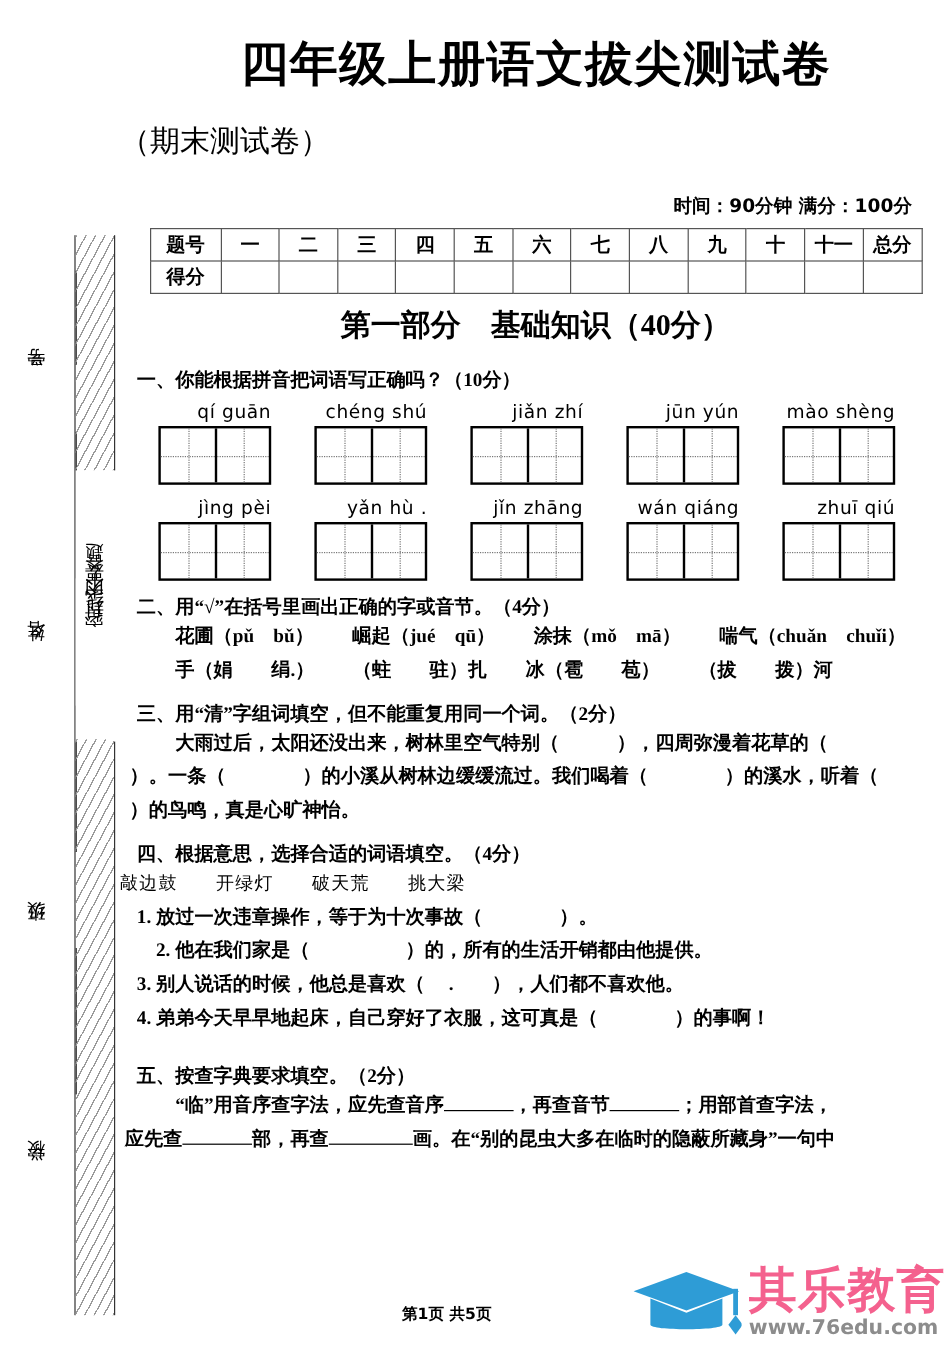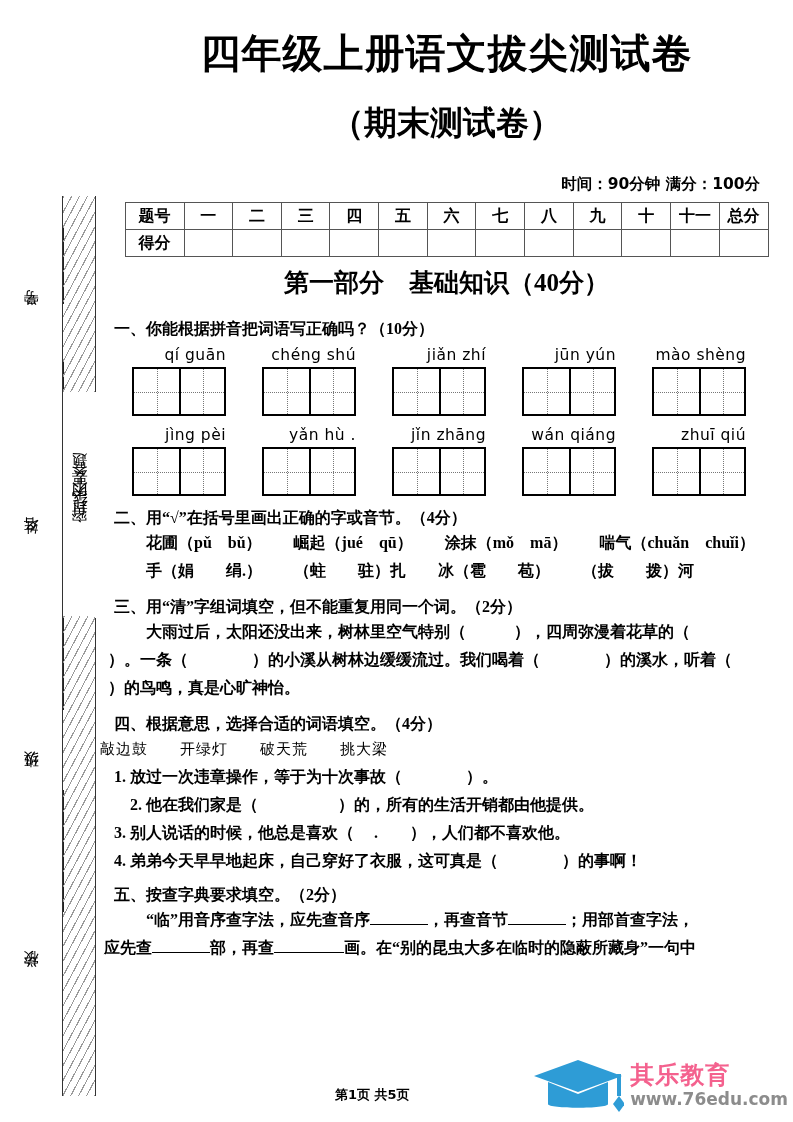--- a/index.html
+++ b/index.html
@@ -91,23 +91,23 @@
 
   #paper-title {
     text-align: center;
     font-size: 40px;
     font-weight: bold;
     letter-spacing: 1px;
     margin-top: 26px;
     font-family: "DejaVu Sans", "Liberation Sans", sans-serif;
   }
   #paper-subtitle {
-    text-align: center;
-    font-size: 33px;
-    font-weight: bold;
+    text-align: left;
+    font-size: 25px;
+    font-weight: normal;
     margin-top: 20px;
     font-family: "DejaVu Sans", "Liberation Sans", sans-serif;
   }
 
   #exam-meta {
     text-align: right;
     padding-right: 33px;
     font-size: 15.5px;
     font-weight: bold;
     margin-top: 28px;
@@ -213,21 +213,21 @@
   }
   #logo-wrap {
     position: absolute;
     right: 5px; bottom: 6px;
     display: flex;
     align-items: center;
     gap: 6px;
   }
   #logo-text { display: flex; flex-direction: column; line-height: 1; }
   #logo-cn {
-    font-size: 24px; font-weight: bold;
+    font-size: 40px; font-weight: bold;
     font-family: "DejaVu Sans", "Liberation Sans", sans-serif;
     letter-spacing: 1px;
   }
   #logo-url {
     font-size: 17px; font-weight: bold;
     font-family: "DejaVu Sans", "Liberation Sans", sans-serif;
     margin-top: 4px;
   }
 </style>
 </head>
@@ -385,21 +385,21 @@
   <div class="q-line" style="padding-left:8px;">）。一条（　　　　）的小溪从树林边缓缓流过。我们喝着（　　　　）的溪水，听着（</div>
   <div class="q-line" style="padding-left:8px;">）的鸟鸣，真是心旷神怡。</div>
 
   <div class="q-title" style="margin-top:12px;">四、根据意思，选择合适的词语填空。（4分）</div>
   <div class="q-line q-center-words" style="padding-left:0;">敲边鼓　　开绿灯　　破天荒　　挑大梁</div>
   <div class="q-line">1. 放过一次违章操作，等于为十次事故（　　　　）。</div>
   <div class="q-line q-indent2" style="padding-left:30px;">2. 他在我们家是（　　　　　）的，所有的生活开销都由他提供。</div>
   <div class="q-line">3. 别人说话的时候，他总是喜欢（　 .　　），人们都不喜欢他。</div>
   <div class="q-line">4. 弟弟今天早早地起床，自己穿好了衣服，这可真是（　　　　）的事啊！</div>
 
-  <div class="q-title" style="margin-top:10px;">五、按查字典要求填空。（2分）</div>
+  <div class="q-title" style="margin-top:24px;">五、按查字典要求填空。（2分）</div>
   <div class="q-line q-indent">
     <span>“临”用音序查字法，应先查音序</span><span class="blank-u" style="width:58px;"></span><span>，再查音节</span><span class="blank-u" style="width:58px;"></span><span>；用部首查字法，</span>
   </div>
   <div class="q-line" style="padding-left:4px;">
     <span>应先查</span><span class="blank-u" style="width:58px;"></span><span>部，再查</span><span class="blank-u" style="width:70px;"></span><span>画。在“别的昆虫大多在临时的隐蔽所藏身”一句中</span>
   </div>
 
   <div id="footer-page">第1页  共5页</div>
 
   <div id="logo-wrap">

